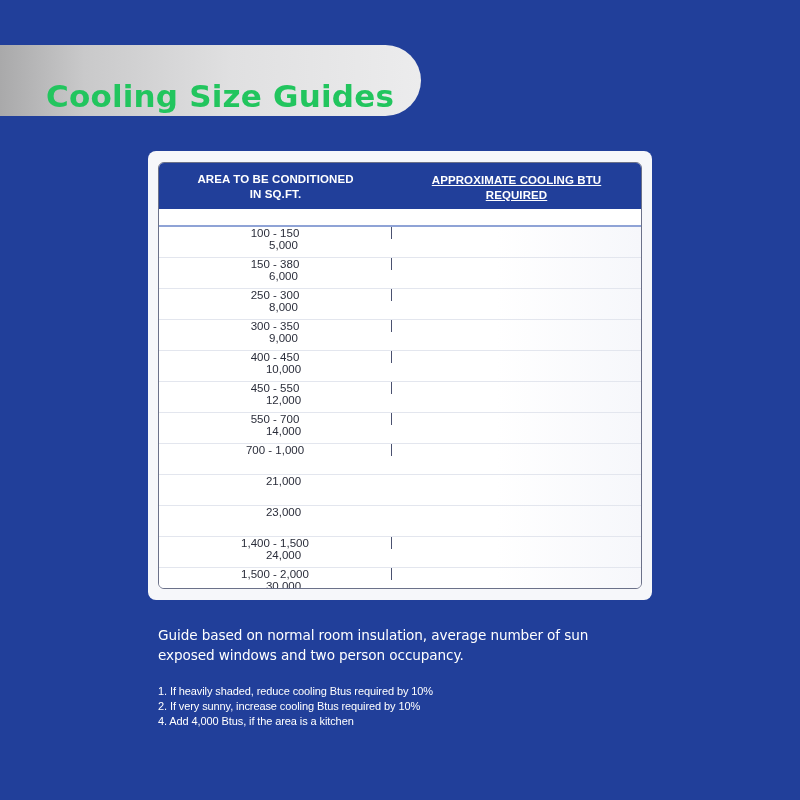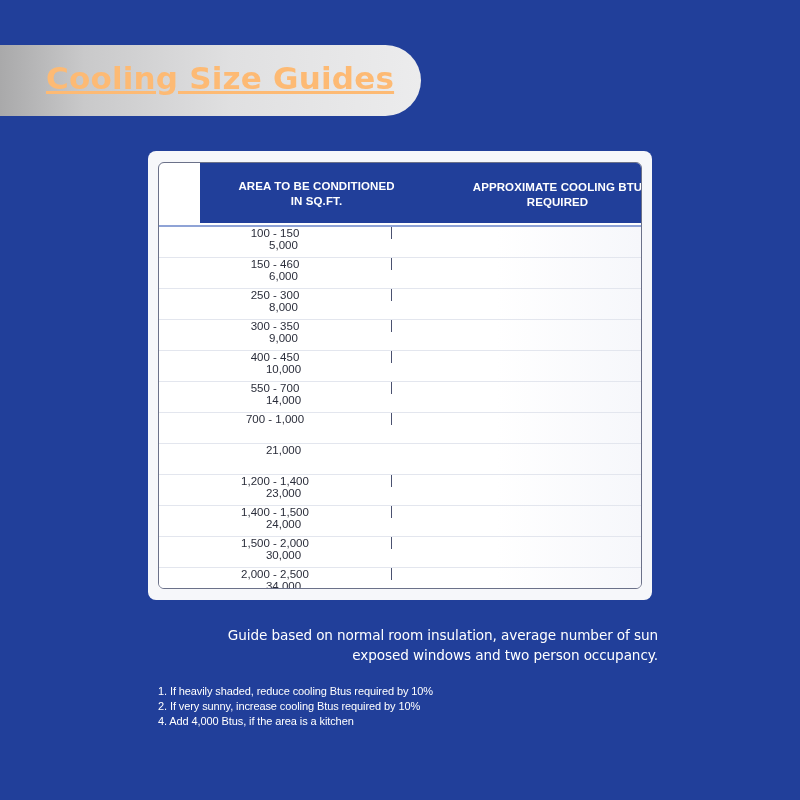--- a/index.html
+++ b/index.html
@@ -20,28 +20,27 @@
       top: 45px;
       width: 421px;
       height: 71px;
       border-radius: 0 36px 36px 0;
       background: linear-gradient(90deg, #a9a9aa 0%, #c9c9ca 20%, #e0e0e1 55%, #ececed 100%);
       box-sizing: border-box;
     }
     .title-text {
       position: absolute;
       left: 46px;
-      top: 60px;
+      top: 78px;
       font-family: "DejaVu Sans", sans-serif;
       font-weight: bold;
       font-size: 31px;
       letter-spacing: 0.2px;
-      color: #fdba74;
+      color: #22c55e;
       white-space: nowrap;
-      text-decoration: underline;
     }
     .card {
       position: absolute;
       left: 148px;
       top: 151px;
       width: 504px;
       height: 449px;
       background: #f6f7fa;
       border-radius: 8px;
     }
@@ -55,41 +54,40 @@
       overflow: hidden;
       background: #ffffff;
       border: 1px solid #6b7189;
       box-sizing: border-box;
     }
     .thead {
       position: absolute;
       left: 0;
       top: 0;
       width: 100%;
-      height: 60px;
+      height: 46px;
       background: #213f9a;
       display: flex;
-      margin-left: 41px;
     }
     .th {
       width: 50%;
       display: flex;
       align-items: center;
       justify-content: center;
       text-align: center;
       color: #ffffff;
       font-family: "Liberation Sans", sans-serif;
       font-weight: bold;
       font-size: 11.5px;
       line-height: 15px;
       letter-spacing: 0.1px;
       box-sizing: border-box;
     }
     .th.left { width: 233px; padding-top: 2px; }
-    .th.right { width: calc(100% - 233px); padding-top: 3px; }
+    .th.right { width: calc(100% - 233px); padding-top: 3px; text-decoration: underline; }
     .tbody {
       position: absolute;
       left: 0;
       top: 64px;
       width: 100%;
     }
     .row {
       display: flex;
       height: 31px;
       border-bottom: 1px solid #e3e6ee;
@@ -121,21 +119,21 @@
       position: absolute;
       left: 158px;
       top: 625px;
       width: 500px;
       color: #ffffff;
       font-family: "DejaVu Sans", sans-serif;
       font-size: 13.6px;
       line-height: 20px;
       letter-spacing: -0.1px;
     }
-    .note-line { display: block; white-space: nowrap; text-align: right; }
+    .note-line { display: block; white-space: nowrap; }
     .list {
       position: absolute;
       left: 158px;
       top: 684px;
       color: #ffffff;
       font-family: Liberation Sans, sans-serif;
       font-size: 11px;
       line-height: 14.8px;
       letter-spacing: -0.1px;
     }
@@ -164,47 +162,50 @@
       </div>
     </div>
   </div>
   <div class="divider-top"></div>
   <div class="tbody">
     <div class="row">
       <div class="cell left">100 - 150</div>
       <div class="cell right">5,000</div>
     </div>
     <div class="row">
-      <div class="cell left">150 - 460</div>
+      <div class="cell left">150 - 380</div>
       <div class="cell right">6,000</div>
     </div>
     <div class="row">
       <div class="cell left">250 - 300</div>
       <div class="cell right">8,000</div>
     </div>
     <div class="row">
       <div class="cell left">300 - 350</div>
       <div class="cell right">9,000</div>
     </div>
     <div class="row">
       <div class="cell left">400 - 450</div>
       <div class="cell right">10,000</div>
     </div>
     <div class="row">
+      <div class="cell left">450 - 550</div>
+      <div class="cell right">12,000</div>
+    </div>
+    <div class="row">
       <div class="cell left">550 - 700</div>
       <div class="cell right">14,000</div>
     </div>
     <div class="row">
       <div class="cell left">700 - 1,000</div>
     </div>
     <div class="row">
       <div class="cell right">21,000</div>
     </div>
     <div class="row">
-      <div class="cell left">1,200 - 1,400</div>
       <div class="cell right">23,000</div>
     </div>
     <div class="row">
       <div class="cell left">1,400 - 1,500</div>
       <div class="cell right">24,000</div>
     </div>
     <div class="row">
       <div class="cell left">1,500 - 2,000</div>
       <div class="cell right">30,000</div>
     </div>

